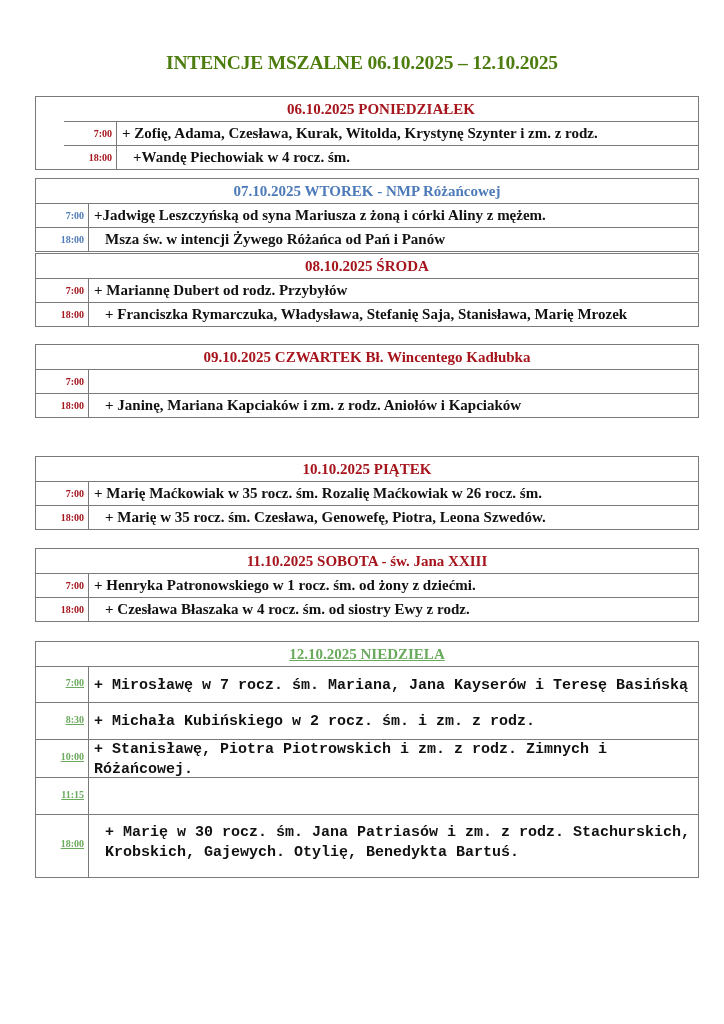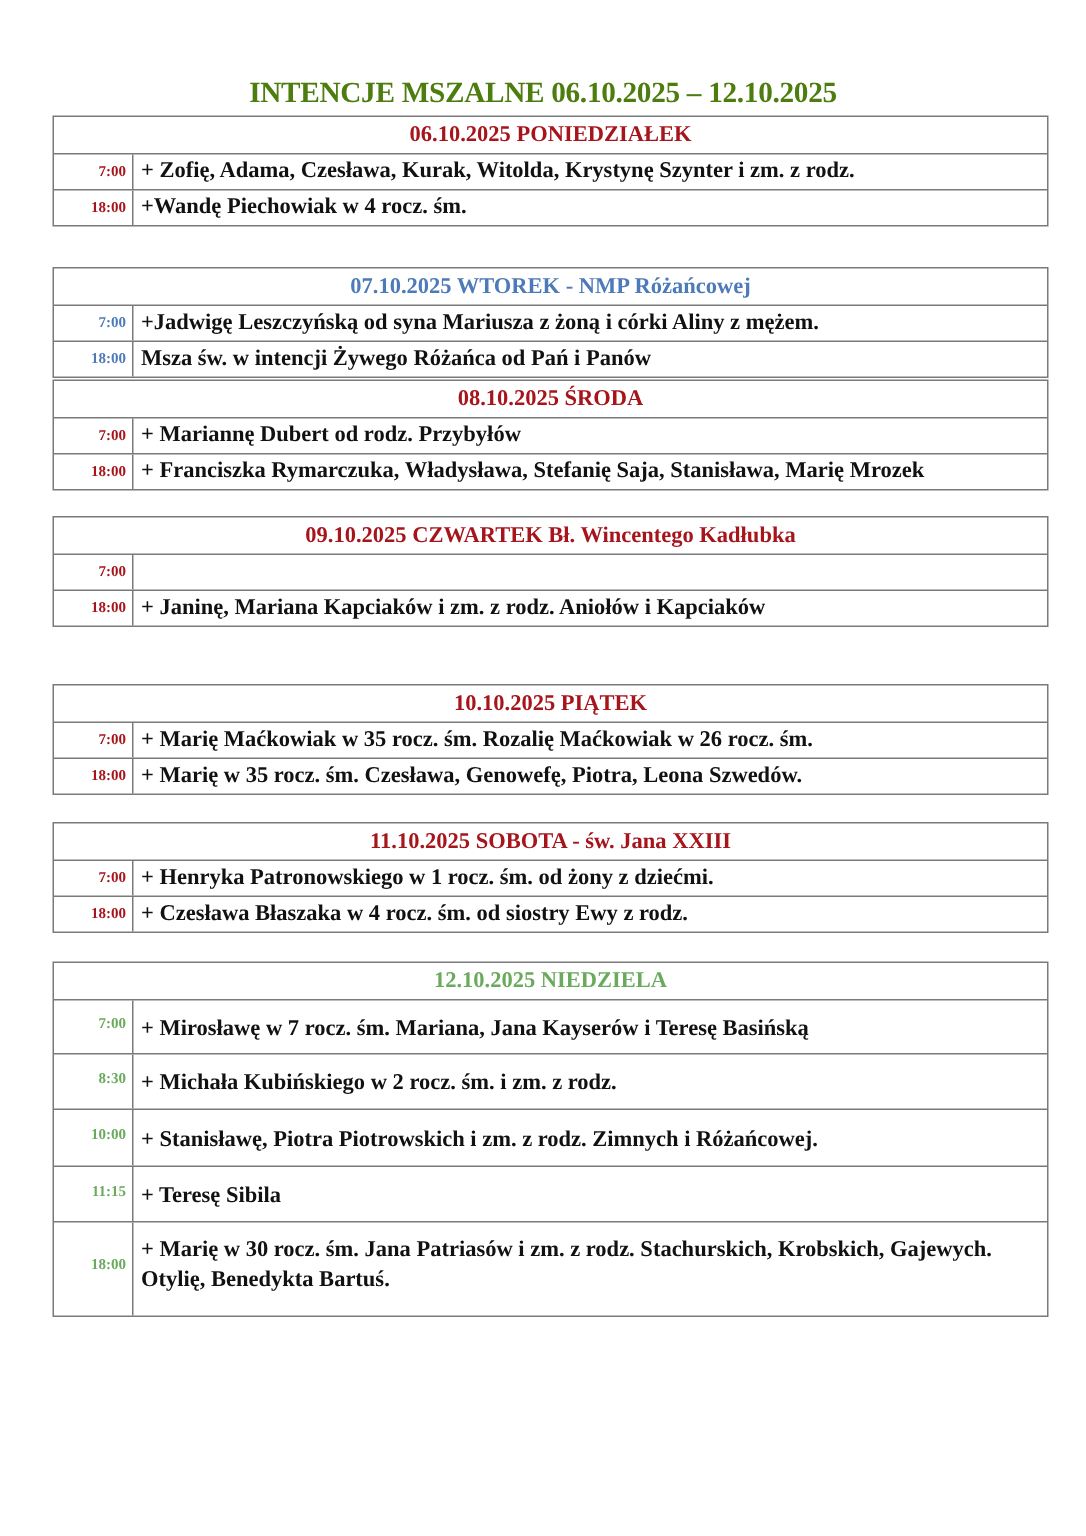--- a/index.html
+++ b/index.html
@@ -4,44 +4,44 @@
 <style>
   html, body { margin: 0; padding: 0; background: #ffffff; }
   body { width: 724px; height: 1024px; position: relative; overflow: hidden;
          font-family: "Liberation Serif", "DejaVu Serif", serif; color: #111; }
   .title { position: absolute; left: 0; width: 724px; top: 52px; text-align: center;
            font-weight: bold; font-size: 19.5px; color: #4d7c0f; letter-spacing: -0.2px; }
   .day { position: absolute; left: 35px; width: 664px; border: 1px solid #7a7a7a; box-sizing: border-box; }
   .day-header { height: 24px; line-height: 24px; text-align: center; font-weight: bold; font-size: 15px;
                 border-bottom: 1px solid #7a7a7a; }
   .row { display: flex; border-bottom: 1px solid #7a7a7a; }
-  .row:last-child { border-bottom: none; }
+  .row:last-child { border-bottom: none; gap: 11px; }
   .time { width: 53px; flex: none; box-sizing: border-box; border-right: 1px solid #7a7a7a;
           text-align: right; padding-right: 4px; font-weight: bold; font-size: 10px; }
   .text { flex: 1; padding-left: 5px; font-weight: bold; font-size: 15px; white-space: nowrap; }
   .std .row { height: 23px; line-height: 23px; }
   .sun .row .time, .sun .row .text { display: flex; align-items: center; }
   .sun .row .time { justify-content: flex-end; padding-bottom: 4px; }
-  .sun .row .text { white-space: normal; line-height: 20px; padding-top: 2px; }
+  .sun .row .text { white-space: normal; line-height: 20px; padding-top: 2px; font-family: Liberation Mono, monospace; }
   .sun .h35 { height: 35px; }
   .sun .h37 { height: 37px; }
   .sun .h36 { height: 36px; }
   .sun .h62 { height: 62px; }
   .sun .h62 .text { align-items: flex-start; padding-top: 8px; }
   .sun .h62 .time { padding-bottom: 6px; }
   .red { color: #a6141c; }
   .blue { color: #4d7ab8; }
-  .green { color: #6aaa5c; }
+  .green { color: #6aaa5c; text-decoration: underline; }
 </style>
 </head>
 <body>
 
 <div class="title">INTENCJE MSZALNE 06.10.2025 – 12.10.2025</div>
 
-<div class="day std" style="top:77px;">
+<div class="day std" style="top:96px;padding-left:28px;">
   <div class="day-header red">06.10.2025 PONIEDZIAŁEK</div>
   <div class="row">
     <div class="time red">7:00</div>
     <div class="text">+ Zofię, Adama, Czesława, Kurak, Witolda, Krystynę Szynter i zm. z rodz.</div>
   </div>
   <div class="row">
     <div class="time red">18:00</div>
     <div class="text">+Wandę Piechowiak w 4 rocz. śm.</div>
   </div>
 </div>
@@ -114,19 +114,18 @@
   <div class="row h36">
     <div class="time green">8:30</div>
     <div class="text">+ Michała Kubińskiego w 2 rocz. śm. i zm. z rodz.</div>
   </div>
   <div class="row h37">
     <div class="time green">10:00</div>
     <div class="text">+ Stanisławę, Piotra Piotrowskich i zm. z rodz. Zimnych i Różańcowej.</div>
   </div>
   <div class="row h36">
     <div class="time green">11:15</div>
-    <div class="text">+ Teresę Sibila</div>
   </div>
   <div class="row h62">
     <div class="time green">18:00</div>
     <div class="text">+ Marię w 30 rocz. śm. Jana Patriasów i zm. z rodz. Stachurskich, Krobskich, Gajewych. Otylię, Benedykta Bartuś.</div>
   </div>
 </div>
 
 </body></html>

